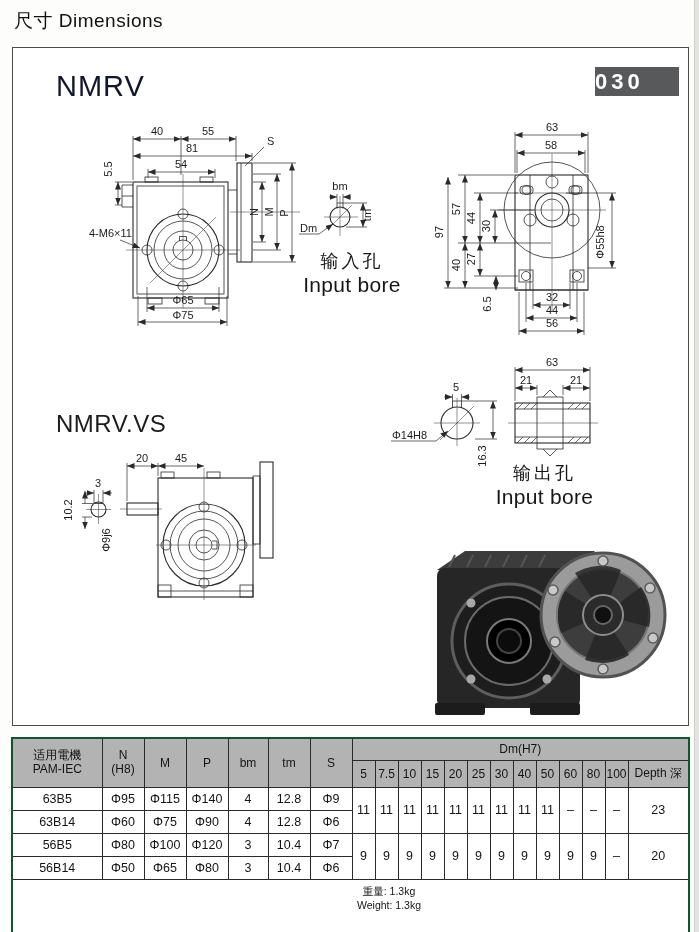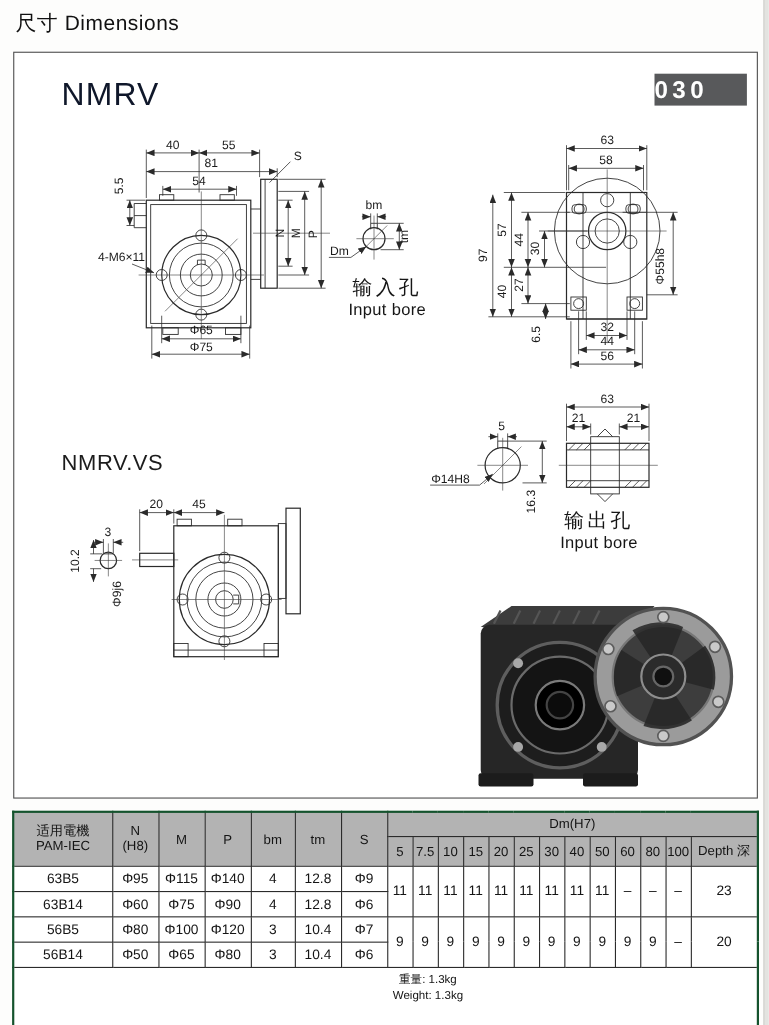--- a/index.html
+++ b/index.html
@@ -4,24 +4,24 @@
 <style>
   *{margin:0;padding:0;box-sizing:border-box}
   html,body{background:#f7f7f5}
   body{width:699px;height:932px;position:relative;font-family:"Liberation Sans",sans-serif;color:#1a1a1a;overflow:hidden;background:#fdfdfc}
   .abs{position:absolute}
   .section-title{left:14px;top:8px;font-size:19px;letter-spacing:.5px;color:#111}
   .main-frame{left:12px;top:47px;width:677px;height:679px;border:1.4px solid #4d4d4d;background:#fff}
   .page-edge{left:694px;top:0;width:5px;height:932px;background:#e3e3e0;border-left:1px solid #cfcfcc}
   .badge{left:595px;top:67px;width:84px;height:29px;background:#58595b;color:#fff;font-size:22px;font-weight:bold;letter-spacing:4px;line-height:29px}
   .model-title{left:56px;top:70px;font-size:29px;letter-spacing:1px;color:#0f172a}
-  .model-title-vs{left:56px;top:410px;font-size:20px;letter-spacing:.5px;color:#1c1c1c}
+  .model-title-vs{left:56px;top:410px;font-size:24px;letter-spacing:.5px;color:#1c1c1c}
   .caption{text-align:center;color:#161616}
   .caption .zh{font-size:18px;letter-spacing:3px}
-  .caption .en{font-size:15px;letter-spacing:.3px}
+  .caption .en{font-size:21px;letter-spacing:.3px}
   .cap-input{left:302px;top:249px;width:100px}
   .cap-output{left:482px;top:461px;width:125px}
   svg{overflow:visible;display:block}
   svg text{font-family:"Liberation Sans",sans-serif;font-size:11px;fill:#1b1b1b}
   .ln{stroke:#2a2a2a;stroke-width:1.1;fill:none}
   .md{stroke:#2a2a2a;stroke-width:.8;fill:none}
   .dm{stroke:#2a2a2a;stroke-width:.7;fill:none}
   .cl{stroke:#3a3a3a;stroke-width:.55;fill:none}
   .spec-table{position:absolute;left:11px;top:737px;width:677px;border-collapse:collapse;table-layout:fixed;font-size:12.5px;background:#fff}
   .spec-table th,.spec-table td{border:1px solid #2b2b2b;text-align:center;vertical-align:middle;font-weight:normal;padding:0;color:#141414}

